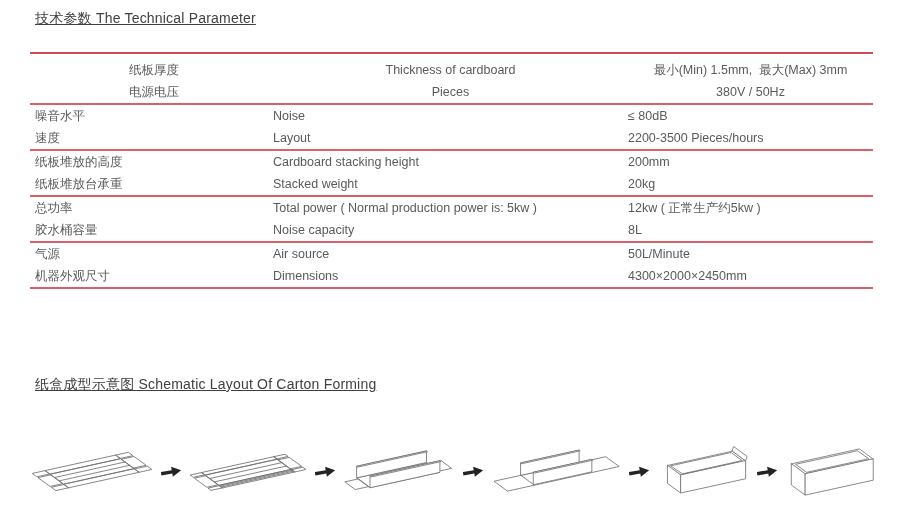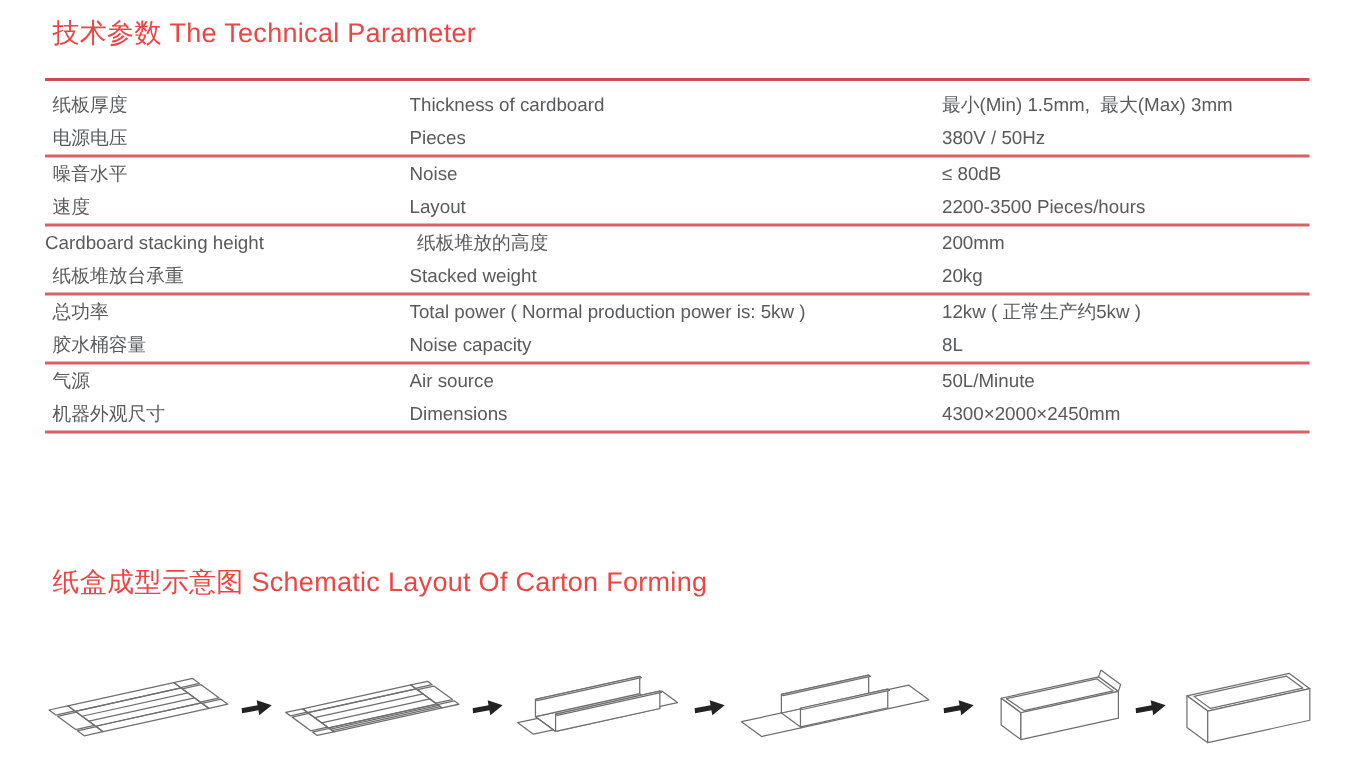--- a/index.html
+++ b/index.html
@@ -5,32 +5,33 @@
   html,body{margin:0;padding:0;background:#fff;}
   body{
     width:900px;height:515px;overflow:hidden;
     font-family:"Liberation Sans","DejaVu Sans",sans-serif;
     color:#595a5c;
   }
   .page{position:relative;width:900px;height:515px;background:#fff;}
 
   .sec-title{
     position:absolute;left:35px;margin:0;
-    font-size:18px;font-weight:500;color:#ef4444;letter-spacing:.2px;
+    font-size:14px;font-weight:500;color:#404040;letter-spacing:.2px;
     white-space:nowrap;
+    text-decoration:underline;
   }
   .sec-title.t1{top:10px;}
   .sec-title.t2{top:376px;}
 
   .param-table{
     position:absolute;left:30px;top:52px;width:843px;
     border-top:2px solid #cf4b52;
   }
   .tgroup{border-bottom:2px solid #d96066;}
-  .tgroup.first{padding-top:5px;}
+  .tgroup.first{padding-top:5px;text-align:center;}
   .trow{
     display:grid;grid-template-columns:243px 355px 1fr;
     height:22px;align-items:center;
     font-size:12.5px;
   }
   .cell{white-space:pre;overflow:hidden;}
   .c1{padding-left:5px;}
 
   .schematic{
     position:absolute;left:30px;top:430px;width:848px;height:84px;
@@ -69,22 +70,22 @@
         <div class="cell c3">≤ 80dB</div>
       </div>
       <div class="trow">
         <div class="cell c1">速度</div>
         <div class="cell c2">Layout</div>
         <div class="cell c3">2200-3500 Pieces/hours</div>
       </div>
     </div>
     <div class="tgroup">
       <div class="trow">
+        <div class="cell c1">纸板堆放的高度</div>
         <div class="cell c2">Cardboard stacking height</div>
-        <div class="cell c1">纸板堆放的高度</div>
         <div class="cell c3">200mm</div>
       </div>
       <div class="trow">
         <div class="cell c1">纸板堆放台承重</div>
         <div class="cell c2">Stacked weight</div>
         <div class="cell c3">20kg</div>
       </div>
     </div>
     <div class="tgroup">
       <div class="trow">

